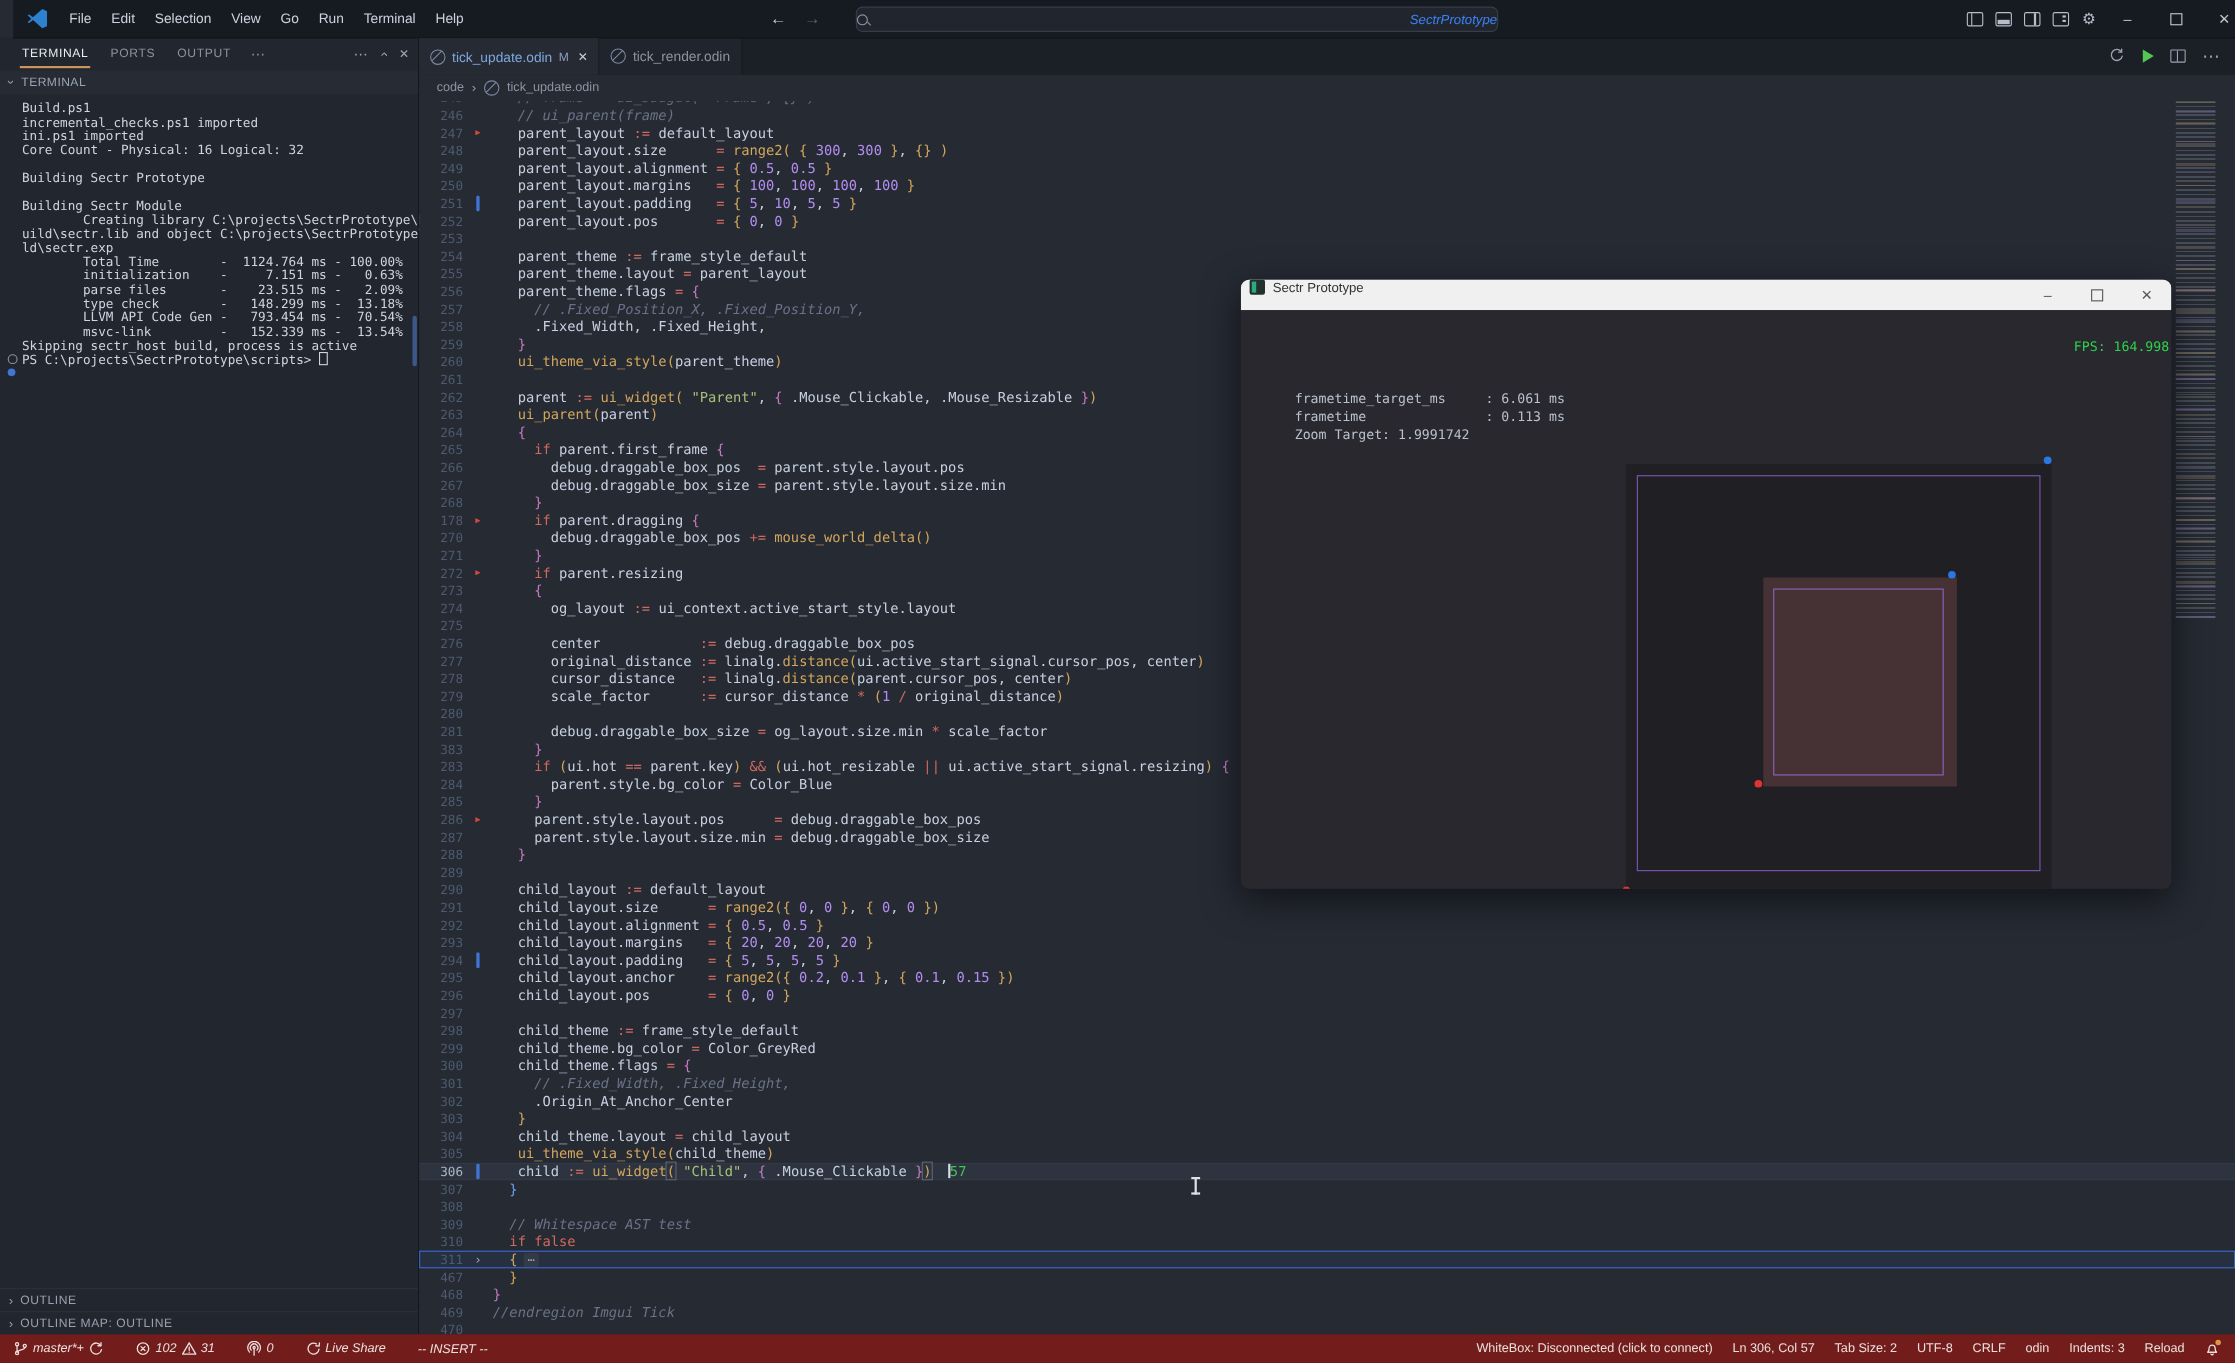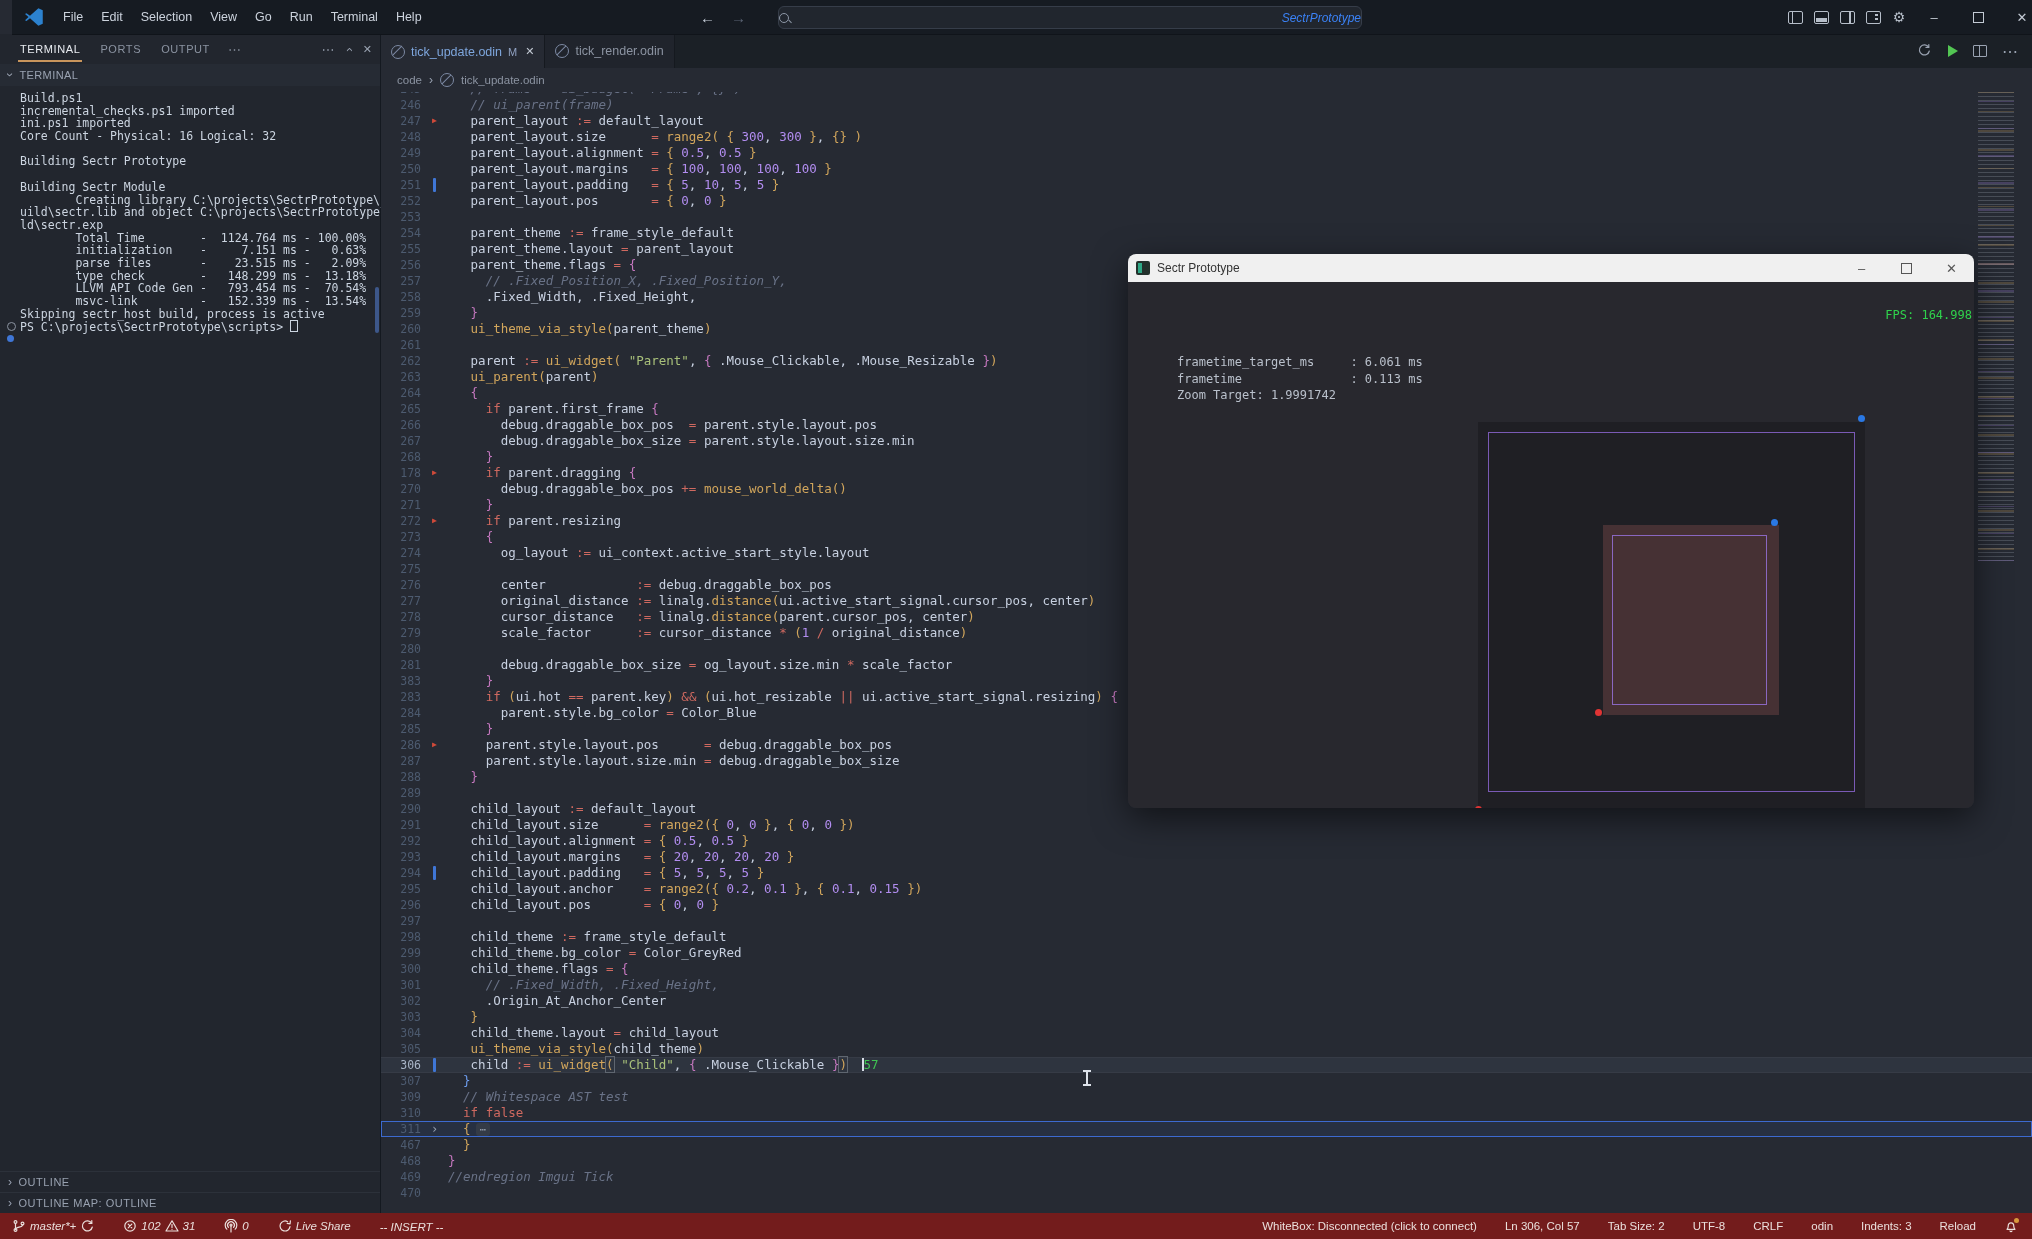--- a/index.html
+++ b/index.html
@@ -100,41 +100,41 @@
       repeating-linear-gradient(180deg, transparent 0 9px, rgba(178,141,240,.28) 9px 10.5px, transparent 10.5px 27px),
       repeating-linear-gradient(180deg, rgba(190,200,215,.26) 0 1.5px, transparent 1.5px 4px);}
   
   #ibeam{position:absolute;left:1082px;top:1070px;width:10px;height:16px;z-index:40;}
   #ibeam .vbar{position:absolute;left:4px;top:0;width:2px;height:16px;background:#dde2ea;}
   #ibeam .hbar{position:absolute;left:1px;width:8px;height:2px;background:#dde2ea;}
   #ibeam .hbar.b{bottom:0;} #ibeam .hbar.t{top:0;}
   
   #sectr{position:absolute;left:1128px;top:254px;width:846px;height:554px;z-index:50;border-radius:8px;
      overflow:hidden;box-shadow:0 10px 34px rgba(0,0,0,.55);}
-  #sectr-titlebar{height:28px;background:#f0f0f0;display:flex;align-items:center;padding-left:8px;gap:7px;}
+  #sectr-titlebar{height:28px;background:#f0f0f0;display:flex;align-items:flex-start;padding-left:8px;gap:7px;}
   .sectr-app-icon{width:14px;height:14px;background:#23312c;border-radius:2px;position:relative;flex:none;}
   .sectr-app-icon::after{content:"";position:absolute;left:2px;top:2px;bottom:2px;width:4px;background:#2ea886;}
   #sectr-title{font-size:12px;color:#333;}
   #sectr-controls{margin-left:auto;display:flex;align-items:center;gap:0;}
   .sectr-btn{width:45px;height:28px;display:flex;align-items:center;justify-content:center;color:#555;font-size:13px;}
   .sectr-maxbox{width:9px;height:9px;border:1.1px solid #555;}
   #sectr-content{position:relative;height:526px;background:#28282e;font-family:"DejaVu Sans Mono",monospace;}
   #sectr-fps{position:absolute;right:2px;top:26px;color:#2fd24c;font-size:12px;white-space:pre;}
   #sectr-stats{position:absolute;left:49px;top:72px;color:#b9c0cb;font-size:12px;line-height:16.5px;white-space:pre;}
   .sx-outer{position:absolute;left:350px;top:140px;width:387px;height:390px;background:#1f1f24;}
   .sx-p1{position:absolute;left:360px;top:150px;width:367px;height:360px;border:1px solid #7a5ab5;box-sizing:border-box;}
   .sx-brown{position:absolute;left:475px;top:243px;width:176px;height:190px;background:#463134;}
   .sx-p2{position:absolute;left:484px;top:253px;width:155px;height:170px;border:1px solid #8a67c0;box-sizing:border-box;}
   .dot{position:absolute;width:7px;height:7px;border-radius:50%;}
   .dot.blue{background:#2a78e4;} .dot.red{background:#e03434;}
   
   #statusbar{position:absolute;left:0;bottom:0;width:2032px;height:26px;background:#731c1c;z-index:60;
      display:flex;align-items:center;color:#eadfdc;font-size:11.5px;}
   .sb-left{display:flex;align-items:flex-end;gap:29px;padding-left:12px;font-style:italic;}
-  .sb-right{margin-left:auto;display:flex;align-items:center;gap:28px;padding-right:14px;}
+  .sb-right{margin-left:auto;display:flex;align-items:center;gap:18px;padding-right:14px;}
   .sb-item{display:flex;align-items:center;gap:4px;white-space:nowrap;}
   .sb-icon{width:14px;height:14px;flex:none;}
   .sb-icon svg{width:14px;height:14px;stroke:#eadfdc;fill:none;stroke-width:1.2;stroke-linecap:round;stroke-linejoin:round;}
   .bell-wrap{position:relative;}
   .bell-dot{position:absolute;right:-1px;top:-1px;width:5px;height:5px;border-radius:50%;background:#d89a3e;}
 </style>
 </head>
 <body>
 
 <div id="titlebar">
@@ -568,20 +568,25 @@
               <span class="mkm"></span>
             </span>
             <pre class="ct"><span class="sg-d">   child </span><span class="sg-k">:=</span><span class="sg-d"> </span><span class="sg-y">ui_widget</span><span class="sg-yb">(</span><span class="sg-d"> </span><span class="sg-s">"Child"</span><span class="sg-d">, </span><span class="sg-p">{</span><span class="sg-d"> .Mouse_Clickable </span><span class="sg-p">}</span><span class="sg-yb">)</span><span class="sg-d">  </span><span class="sg-cr"></span><span class="sg-g">57</span></pre>
           </div>
           <div class="crow">
             <span class="ln">307</span>
             <span class="mk"></span>
             <pre class="ct"><span class="sg-b">  }</span></pre>
           </div>
           <div class="crow">
+            <span class="ln">308</span>
+            <span class="mk"></span>
+            <pre class="ct"></pre>
+          </div>
+          <div class="crow">
             <span class="ln">309</span>
             <span class="mk"></span>
             <pre class="ct"><span class="sg-c">  // Whitespace AST test</span></pre>
           </div>
           <div class="crow">
             <span class="ln">310</span>
             <span class="mk"></span>
             <pre class="ct"><span class="sg-k">  if</span><span class="sg-d"> </span><span class="sg-k">false</span></pre>
           </div>
           <div class="crow sel">

